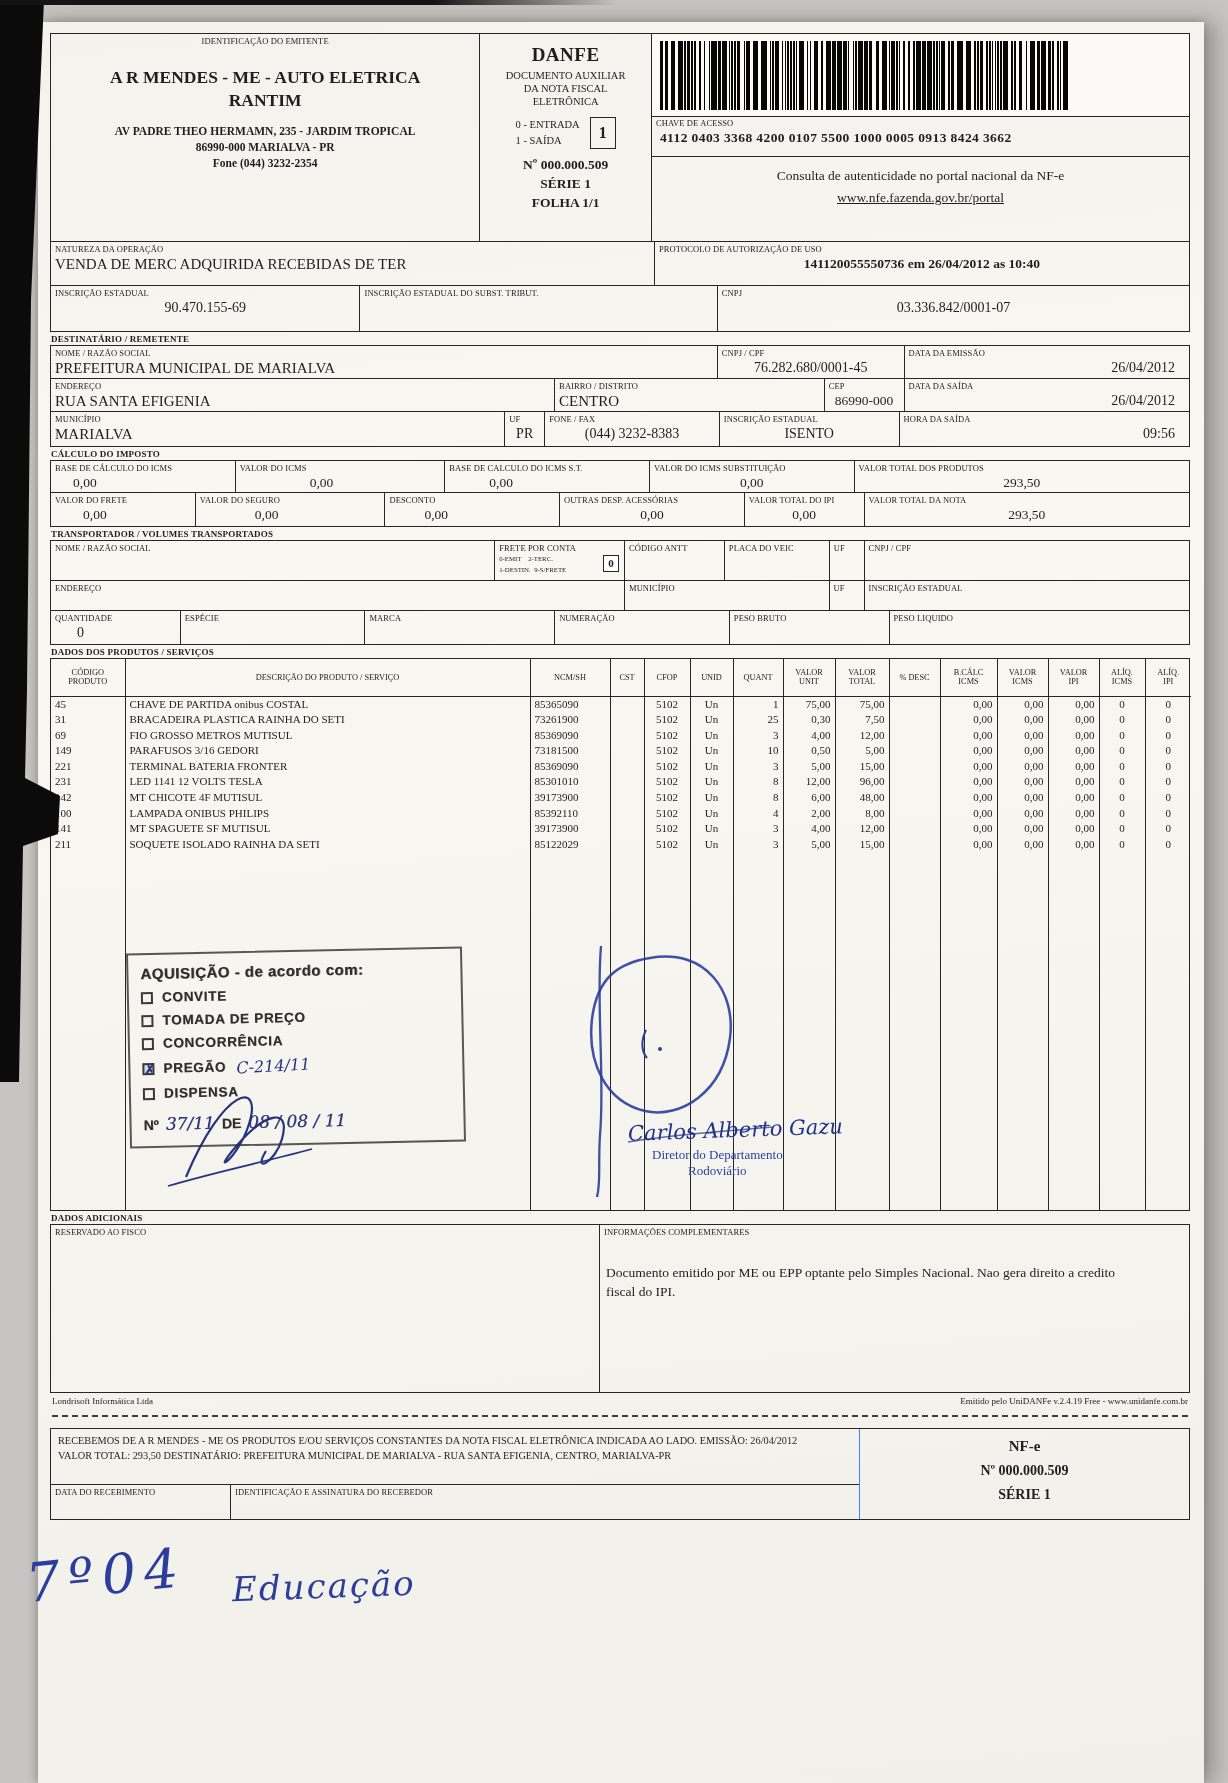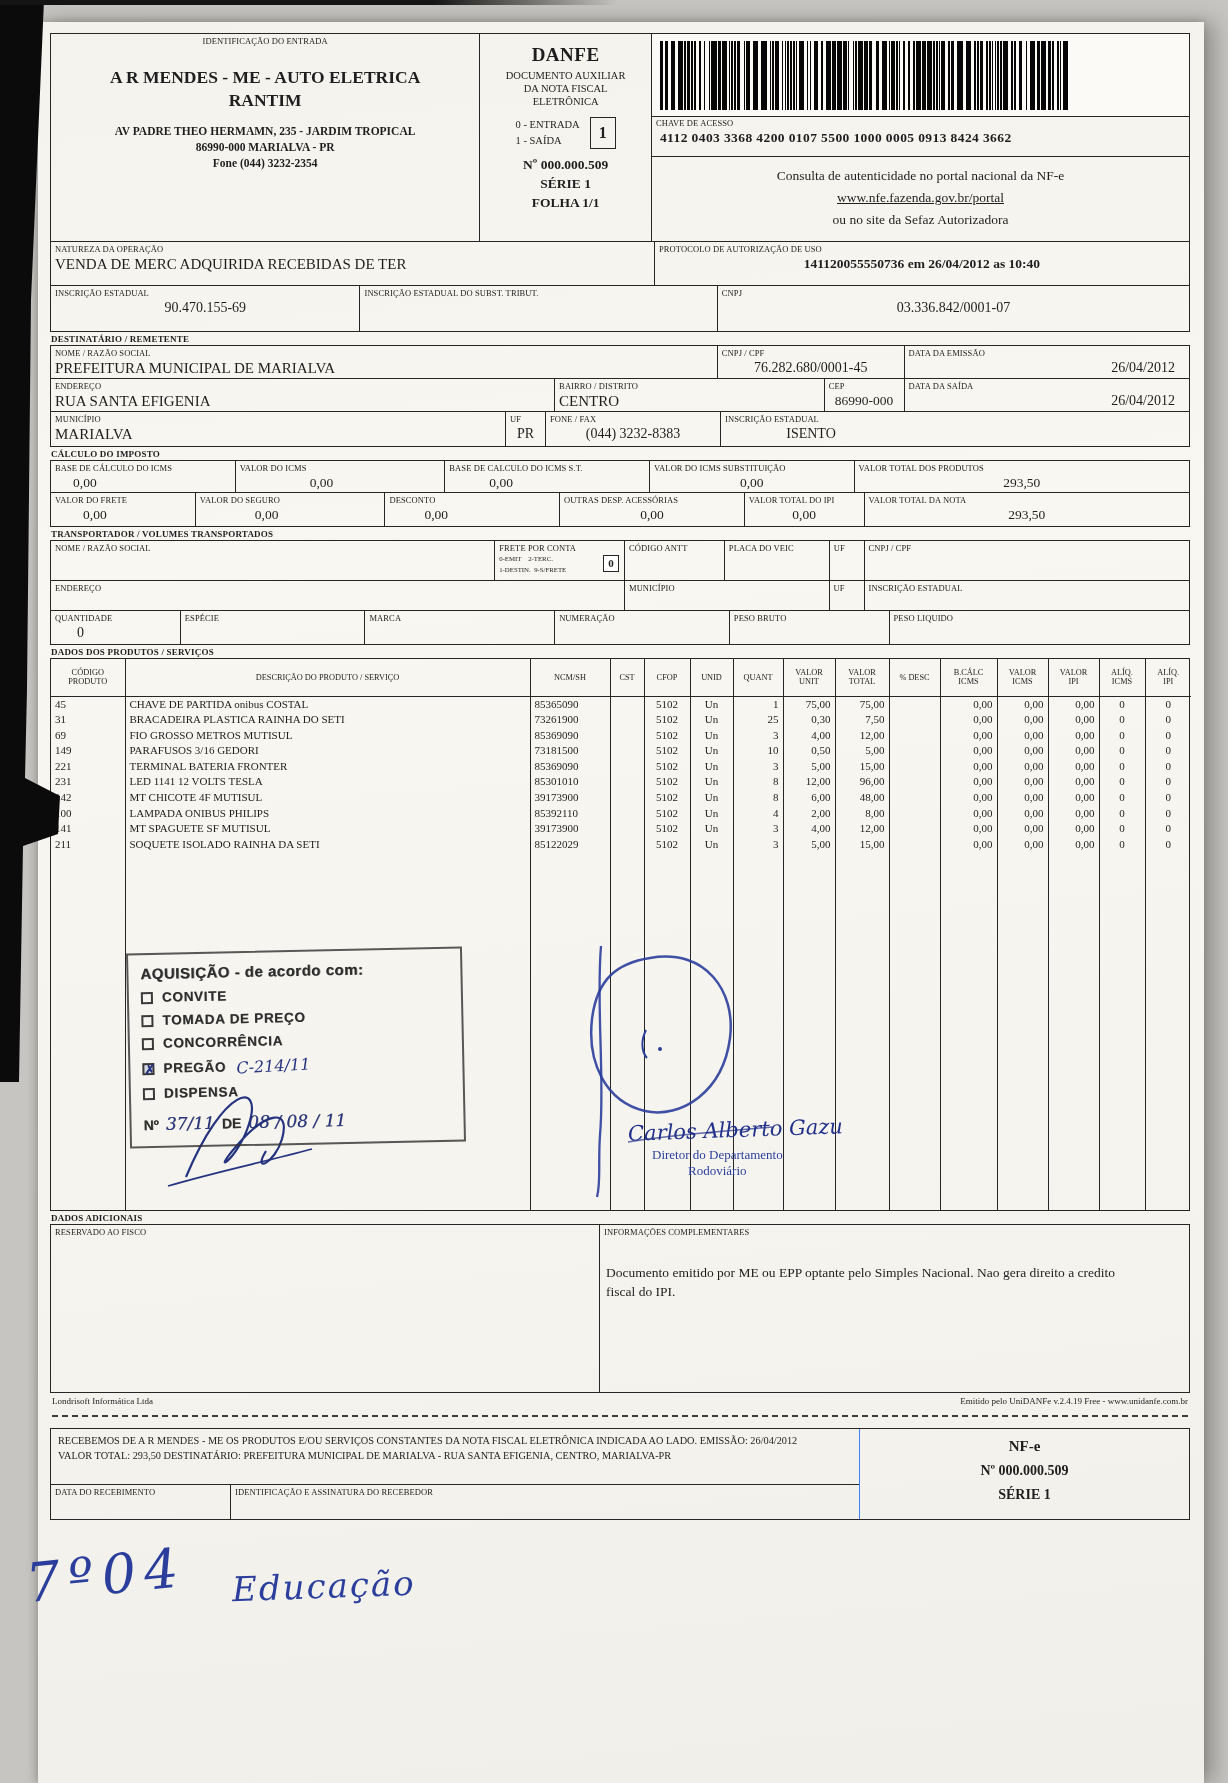--- a/index.html
+++ b/index.html
@@ -93,21 +93,21 @@
 </head>
 <body>
 
 <div class="paper"></div>
 
 <div class="doc">
 
   <div class="sec">
     <div class="row" style="height:208px">
       <div class="cell" style="width:430px">
-        <div class="lbl c">IDENTIFICAÇÃO DO ENTRADA</div>
+        <div class="lbl c">IDENTIFICAÇÃO DO EMITENTE</div>
         <div class="emit-name">A R MENDES - ME - AUTO ELETRICA RANTIM</div>
         <div class="emit-line">AV PADRE THEO HERMAMN, 235 - JARDIM TROPICAL</div>
         <div class="emit-line2">86990-000 MARIALVA - PR</div>
         <div class="emit-line2">Fone (044) 3232-2354</div>
       </div>
       <div class="cell" style="width:172px">
         <div class="danfe-title">DANFE</div>
         <div class="danfe-sub">DOCUMENTO AUXILIAR DA NOTA FISCAL ELETRÔNICA</div>
         <div class="danfe-io">
           <div class="danfe-io-lines">
@@ -211,21 +211,20 @@
             <span style="width: 1.6px; margin-right: 1.2px;"></span>
             <span style="width: 5.2px; margin-right: 1.2px;"></span>
           </div>
         <div class="chave-wrap">
           <div class="lbl">CHAVE DE ACESSO</div>
           <div class="chave-val">4112 0403 3368 4200 0107 5500 1000 0005 0913 8424 3662</div>
         </div>
         <div class="consulta">
           <div>Consulta de autenticidade no portal nacional da NF-e</div>
           <div class="url">www.nfe.fazenda.gov.br/portal</div>
-          <div>ou no site da Sefaz Autorizadora</div>
         </div>
       </div>
     </div>
     <div class="row" style="height:44px">
       <div class="cell" style="width:605px">
         <div class="lbl">NATUREZA DA OPERAÇÃO</div>
         <div class="val lg">VENDA DE MERC ADQUIRIDA RECEBIDAS DE TER</div>
       </div>
       <div class="cell" style="width:535px">
         <div class="lbl">PROTOCOLO DE AUTORIZAÇÃO DE USO</div>
@@ -291,20 +290,24 @@
         <div class="lbl">UF</div>
         <div class="val c">PR</div>
       </div>
       <div class="cell" style="width:175px">
         <div class="lbl">FONE / FAX</div>
         <div class="val c">(044) 3232-8383</div>
       </div>
       <div class="cell" style="width:180px">
         <div class="lbl">INSCRIÇÃO ESTADUAL</div>
         <div class="val c">ISENTO</div>
+      </div>
+      <div class="cell" style="width:290px">
+        <div class="lbl">HORA DA SAÍDA</div>
+        <div class="val r">09:56</div>
       </div>
     </div>
   </div>
 
   <div class="label-bar">CÁLCULO DO IMPOSTO</div>
   <div class="sec">
     <div class="row" style="height:32px">
       <div class="cell" style="width:185px">
         <div class="lbl">BASE DE CÁLCULO DO ICMS</div>
         <div class="val sm" style="padding-left:18px">0,00</div>

